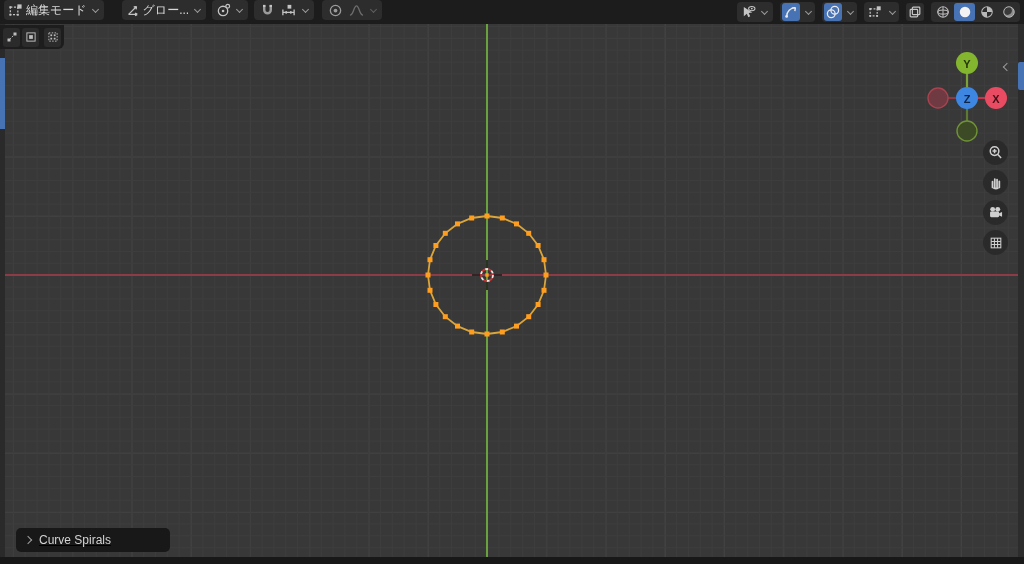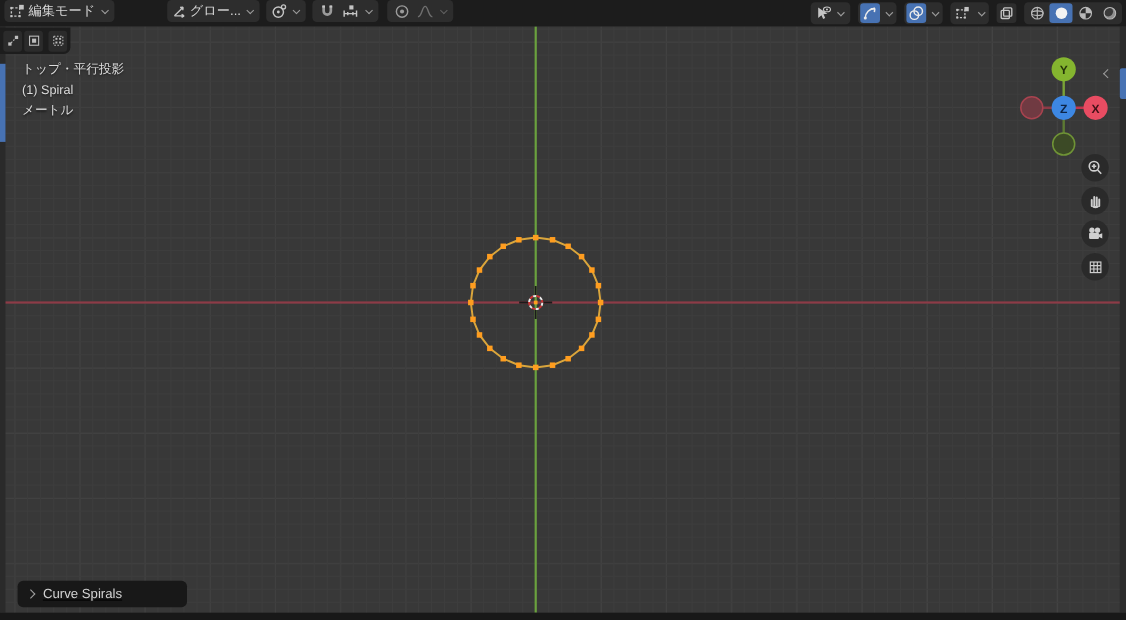--- a/index.html
+++ b/index.html
@@ -82,21 +82,21 @@
         <rect x="1.5" y="3.5" width="2" height="2" fill="#c4c4c4"></rect>
           <rect x="1.5" y="11.5" width="2" height="2" fill="#c4c4c4"></rect>
         <rect x="9.5" y="11.5" width="2" height="2" fill="#c4c4c4"></rect>
       </svg>
     </span>
     <span class="menu-label">編集モード</span>
     <span class="chev"></span>
   </div>
 
 
-  <div class="grp" style="margin-left:48px">
+  <div class="grp" style="margin-left:18px">
     <span>
       <svg width="14" height="14" viewBox="0 0 16 16" stroke="#c4c4c4" stroke-width="1.4" fill="none">
         <path d="M3,13 L12,4 M12,4 l-3.2,0.4 M12,4 l-0.4,3.2"></path>
         <path d="M3,13 L13,13 M13,13 l-2.6,-1.6 M13,13 l-2.6,1.6"></path>
       </svg>
     </span>
     <span class="menu-label">グロー...</span>
     <span class="chev"></span>
   </div>
 
@@ -257,25 +257,20 @@
   <div class="axis-y" style="background: rgb(106, 161, 62);"></div>
   <div class="axis-x" style="background: rgb(141, 59, 71);"></div>
 
   <div class="tool-sliver">
       <div class="tool-active"></div>
     </div>
   <div class="right-sliver"></div>
   <div class="side-tab"></div>
   <div class="collapse-arrow"></div>
 
-  <div class="overlay-text">
-    <div>トップ・平行投影</div>
-    <div>(1) Spiral</div>
-    <div>メートル</div>
-  </div>
 
   <svg class="curve-wrap" width="140" height="140" viewBox="0 0 140 140" id="curve-svg">
       <polygon points="70.0,11.0 85.3,13.0 99.5,18.9 111.7,28.3 121.1,40.5 127.0,54.7 129.0,70.0 127.0,85.3 121.1,99.5 111.7,111.7 99.5,121.1 85.3,127.0 70.0,129.0 54.7,127.0 40.5,121.1 28.3,111.7 18.9,99.5 13.0,85.3 11.0,70.0 13.0,54.7 18.9,40.5 28.3,28.3 40.5,18.9 54.7,13.0" fill="none" stroke="#d9a53c" stroke-width="1.8"></polygon>
       <rect x="67.5" y="8.5" width="5" height="5" fill="#ff9d1f"></rect>
       <rect x="82.8" y="10.5" width="5" height="5" fill="#ff9d1f"></rect>
       <rect x="97.0" y="16.4" width="5" height="5" fill="#ff9d1f"></rect>
       <rect x="109.2" y="25.8" width="5" height="5" fill="#ff9d1f"></rect>
       <rect x="118.6" y="38.0" width="5" height="5" fill="#ff9d1f"></rect>
       <rect x="124.5" y="52.2" width="5" height="5" fill="#ff9d1f"></rect>
       <rect x="126.5" y="67.5" width="5" height="5" fill="#ff9d1f"></rect>

